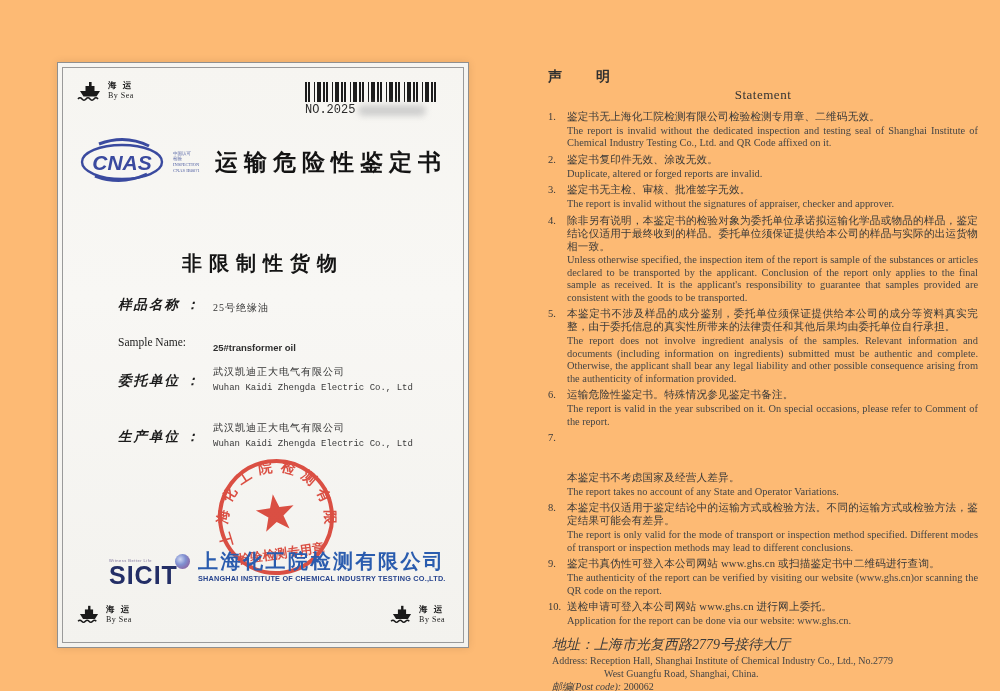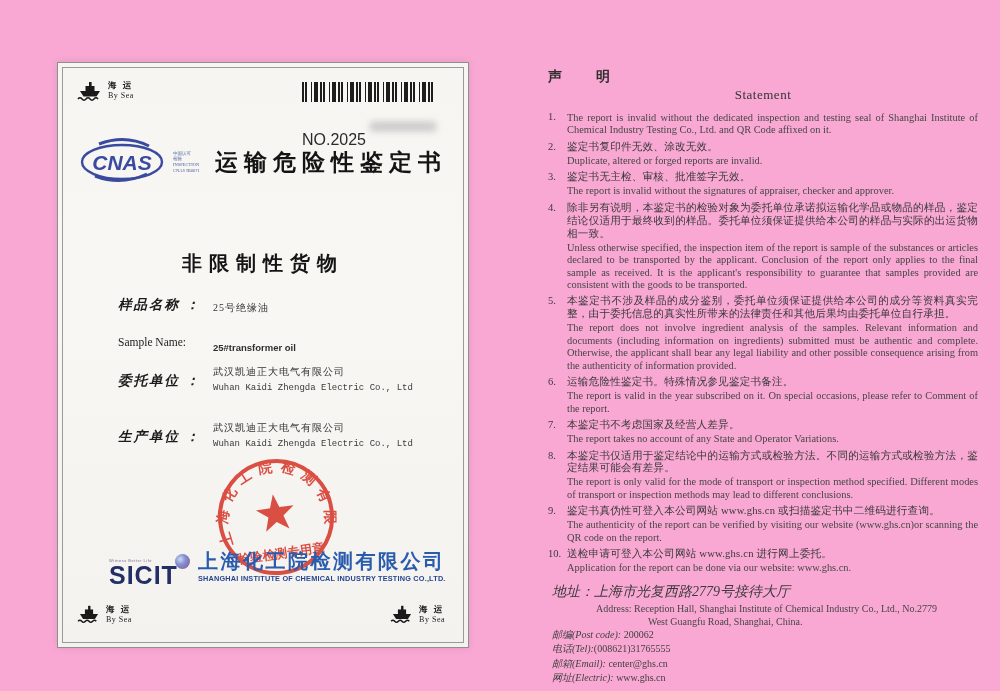--- a/index.html
+++ b/index.html
@@ -1,17 +1,17 @@
 <!DOCTYPE html>
 <html><head>
 <meta charset="utf-8">
 <style>
   * { margin:0; padding:0; box-sizing:border-box; }
   body { background:#ffffff; font-family:"Liberation Serif", serif; }
-  .canvas { position:relative; width:1000px; height:691px; background:#f9a8d4; overflow:hidden; }
+  .canvas { position:relative; width:1000px; height:691px; background:#fdba74; overflow:hidden; }
 
   
   .page-left {
     position:absolute; left:57px; top:62px; width:412px; height:586px;
     background:linear-gradient(180deg,#f6f5f1 0%,#f8f7f4 40%,#f3f2ee 100%);
     border:1px solid #8f8f8f;
     box-shadow:0 0 8px rgba(0,0,0,0.10);
   }
   .inner-border { position:absolute; inset:4px; border:1px solid #9a9a9a; }
 
@@ -21,21 +21,21 @@
   .bysea-br { position:absolute; right:18px; top:536px; }
   .bysea-text { font-size:8.5px; line-height:1.2; color:#222; font-weight:bold; letter-spacing:2px; }
   .bysea-text .en { letter-spacing:0.5px; font-weight:normal; font-size:8px; }
 
   .barcode-wrap { position:absolute; right:26px; top:14px; text-align:left; }
   .barcode {
     width:132px; height:20px;
     background:repeating-linear-gradient(90deg,#1d1d1d 0 2px,#f8f7f4 2px 3px,#1d1d1d 3px 5px,#f8f7f4 5px 9px,#1d1d1d 9px 10px,#f8f7f4 10px 12px,#1d1d1d 12px 16px,#f8f7f4 16px 18px);
   }
   .no-row { display:flex; align-items:center; gap:3px; margin-top:1px; }
-  .no-text { font-family:Liberation Sans, sans-serif; font-size:16px; color:#2a2a2a;margin-top:28px; }
+  .no-text { font-family:Liberation Mono, monospace; font-size:12px; color:#2a2a2a; }
   .smudge { width:68px; height:11px; background:#c8c8c8; border-radius:6px; filter:blur(3px); opacity:.85; }
 
   .cnas-row { position:absolute; left:0; right:0; top:68px; display:flex; justify-content:center; align-items:center; gap:8px; }
   .cnas-side { font-size:4.5px; line-height:1.25; color:#4a5aa0; width:34px; }
   .title-zh { font-size:23px; font-weight:bold; color:#141414; letter-spacing:6px; white-space:nowrap; }
 
   .subtitle { position:absolute; left:0; right:0; top:116px; text-align:center;
     font-family:"Liberation Sans", sans-serif; font-size:12.5px; color:#2c2c2c; line-height:1.3; }
 
   .classification { position:absolute; left:0; right:0; top:182px; text-align:center;
@@ -66,21 +66,21 @@
   .page-right { position:absolute; left:548px; top:68px; width:430px; color:#3b3b3b; }
   .stmt-title-zh { text-align:left; font-size:14px; font-weight:bold; color:#2f2f2f; white-space:pre; letter-spacing:2px; }
   .stmt-title-en { text-align:center; font-size:13px; color:#333; margin-top:1px; margin-bottom:8px; letter-spacing:.5px; }
   .stmt-item { display:flex; margin-bottom:4px; }
   .stmt-num { width:19px; flex:none; font-size:10.5px; color:#3a3a3a; }
   .stmt-body { flex:1; }
   .stmt-zh { font-size:10.6px; color:#383838; line-height:1.22; text-align:justify; letter-spacing:.2px; }
   .stmt-en { font-size:10.4px; color:#464646; line-height:1.2; text-align:justify; margin-top:1px; }
   .contact { margin-top:8px; padding-left:4px; }
   .contact .c-zh { font-size:14px; font-style:italic; color:#3a3a3a; line-height:1.35; }
-  .contact .c-en { font-size:10px; color:#464646; line-height:1.3;margin-left:44px; }
+  .contact .c-en { font-size:10px; color:#464646; line-height:1.3; }
   .contact .c-en2 { padding-left:52px; }
   .c-line { font-size:10px; color:#3f3f3f; line-height:1.45; }
   .c-line .cj { font-style:italic; }
 </style>
 </head>
 <body>
 
 <div class="canvas">
 
   <div class="page-left">
@@ -215,20 +215,21 @@
 
   <div class="page-right">
     <div class="stmt-title-zh">声　　明</div>
     <div class="stmt-title-en">Statement</div>
 
     <div>
 
         <div class="stmt-item">
           <span class="stmt-num">1.</span>
           <span class="stmt-body">
+            <span class="stmt-zh" style="display:block;">鉴定书无上海化工院检测有限公司检验检测专用章、二维码无效。</span>
             <span class="stmt-en" style="display:block;">The report is invalid without the dedicated inspection and testing seal of Shanghai Institute of Chemical Industry Testing Co., Ltd. and QR Code affixed on it.</span>
           </span>
         </div>
 
         <div class="stmt-item">
           <span class="stmt-num">2.</span>
           <span class="stmt-body">
             <span class="stmt-zh" style="display:block;">鉴定书复印件无效、涂改无效。</span>
             <span class="stmt-en" style="display:block;">Duplicate, altered or forged reports are invalid.</span>
           </span>
@@ -262,21 +263,21 @@
           <span class="stmt-num">6.</span>
           <span class="stmt-body">
             <span class="stmt-zh" style="display:block;">运输危险性鉴定书。特殊情况参见鉴定书备注。</span>
             <span class="stmt-en" style="display:block;">The report is valid in the year subscribed on it. On special occasions, please refer to Comment of the report.</span>
           </span>
         </div>
 
         <div class="stmt-item">
           <span class="stmt-num">7.</span>
           <span class="stmt-body">
-            <span class="stmt-zh" style="display:block;">本鉴定书不考虑国家及经营人差异。</span>
+            <span class="stmt-zh" style="display:block;margin-top:40px;">本鉴定书不考虑国家及经营人差异。</span>
             <span class="stmt-en" style="display:block;">The report takes no account of any State and Operator Variations.</span>
           </span>
         </div>
 
         <div class="stmt-item">
           <span class="stmt-num">8.</span>
           <span class="stmt-body">
             <span class="stmt-zh" style="display:block;">本鉴定书仅适用于鉴定结论中的运输方式或检验方法。不同的运输方式或检验方法，鉴定结果可能会有差异。</span>
             <span class="stmt-en" style="display:block;">The report is only valid for the mode of transport or inspection method specified. Different modes of transport or inspection methods may lead to different conclusions.</span>
           </span>

